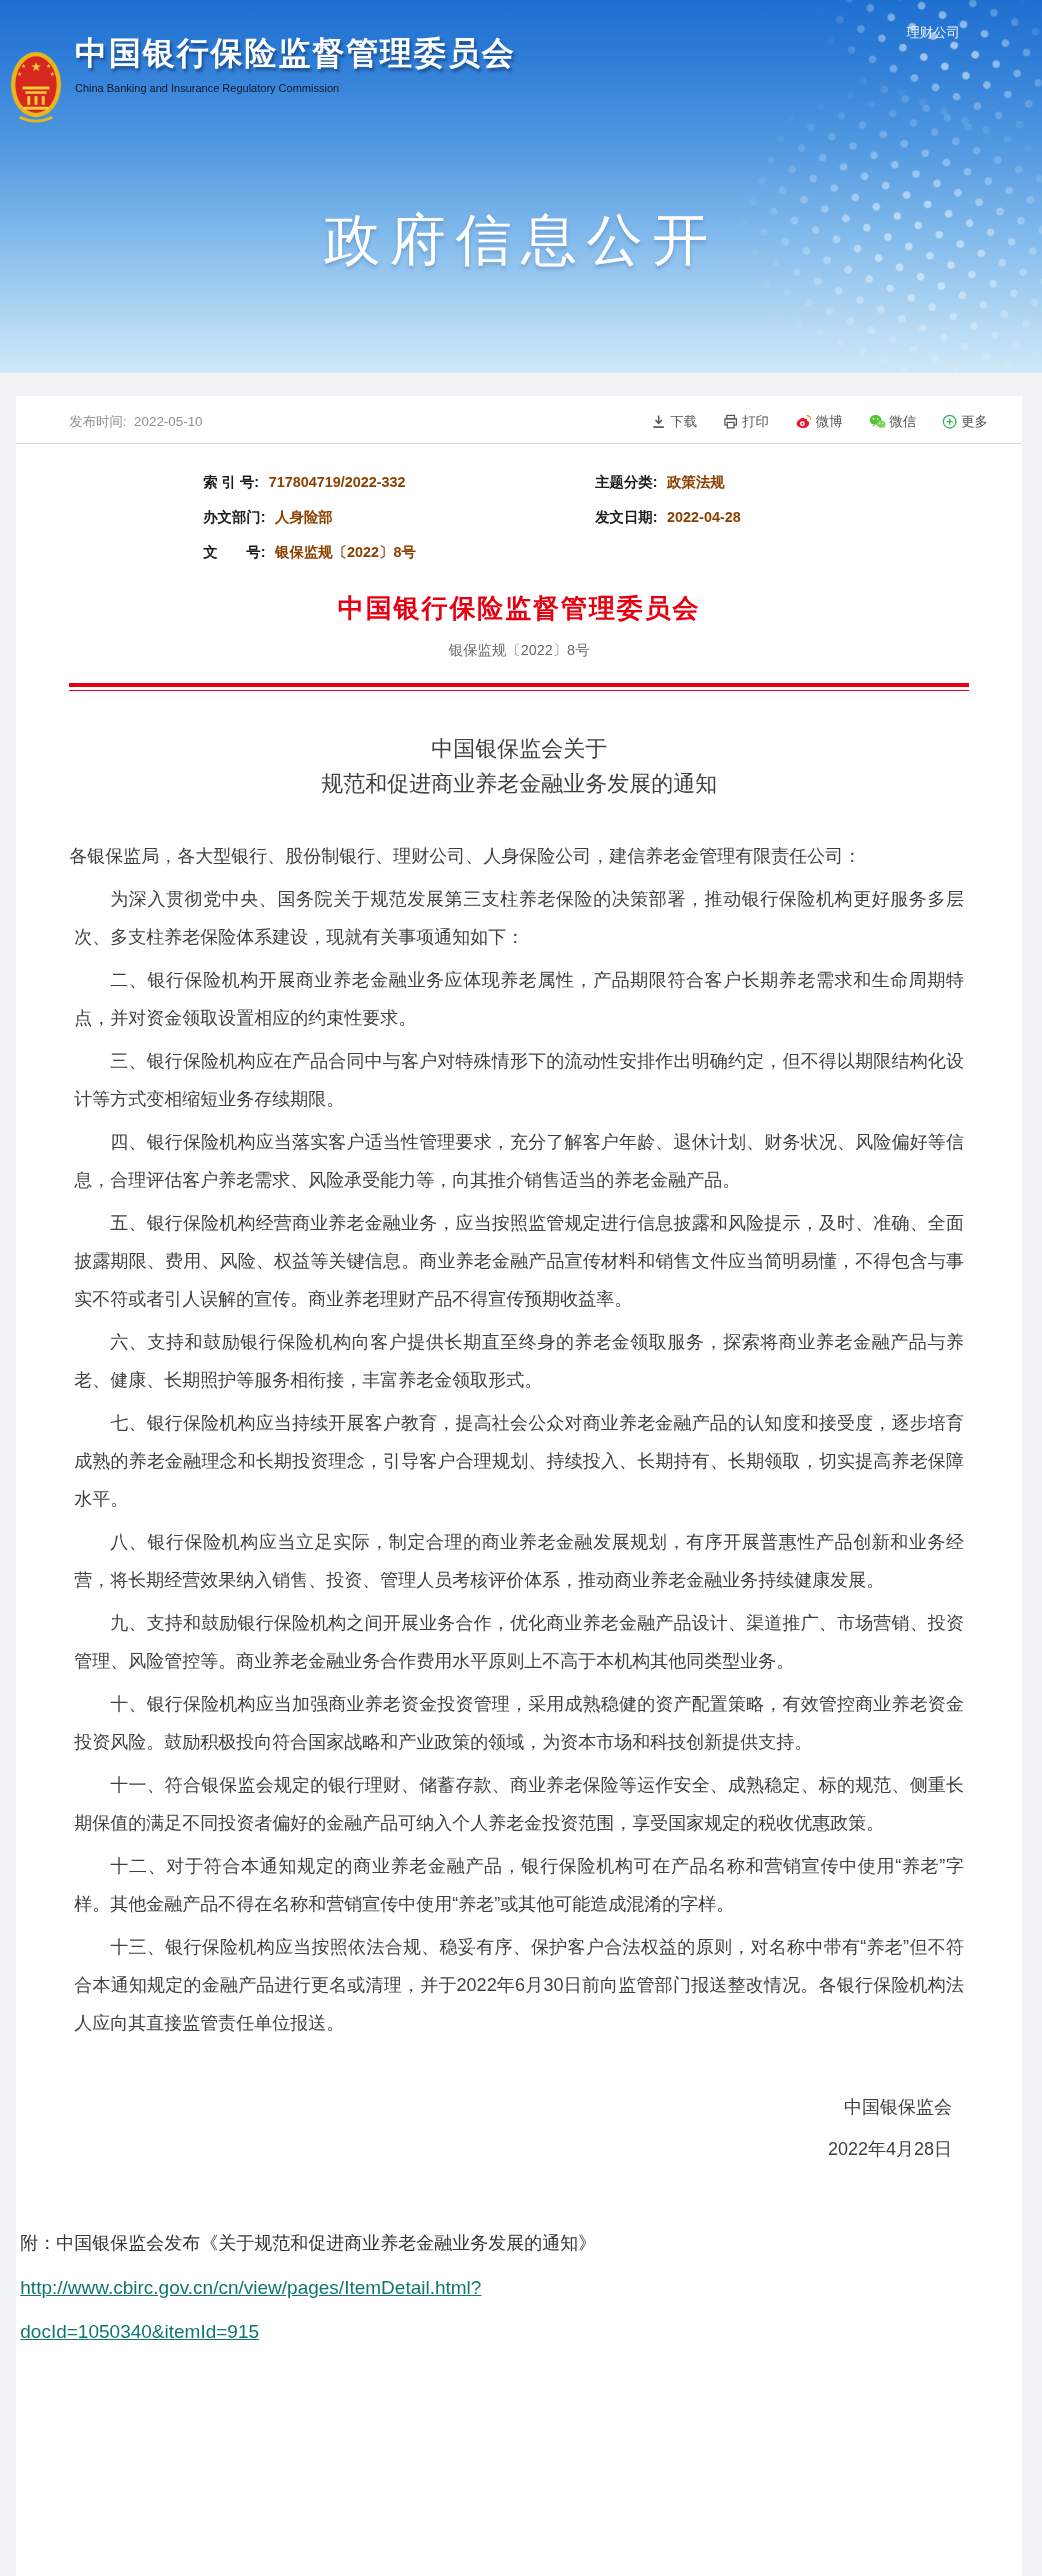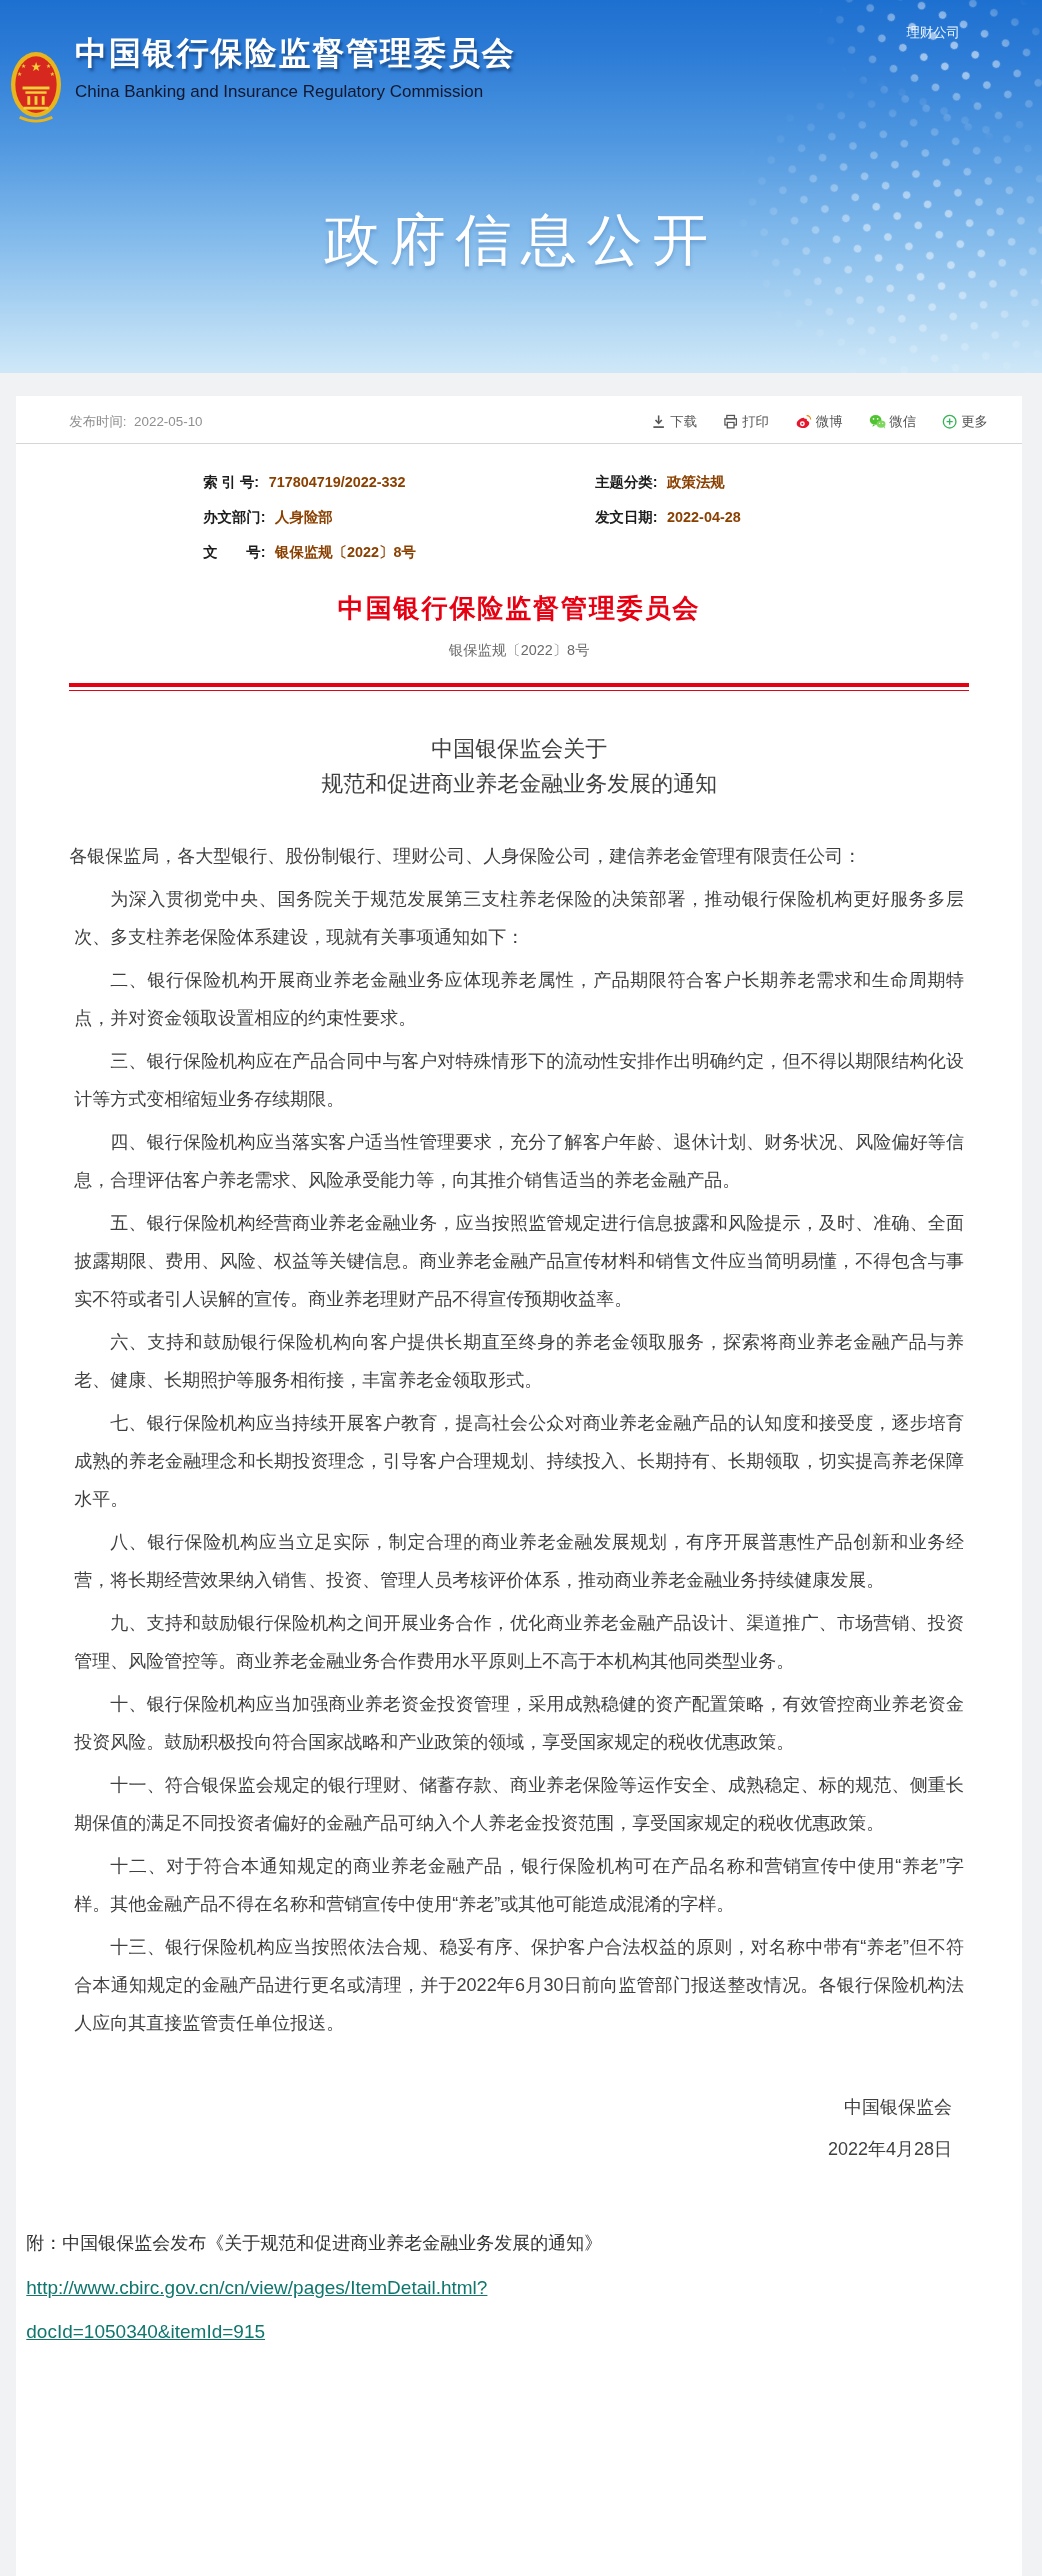--- a/index.html
+++ b/index.html
@@ -29,21 +29,21 @@
     position:absolute; top:24px; right:82px;
     color:rgba(255,255,255,.92); font-size:13.4px; text-decoration:none; cursor:pointer;
   }
   .brand { position:absolute; left:9.6px; top:29px; display:flex; align-items:flex-start; }
   .emblem { display:block; margin-top:21px; }
   .brand-text { margin-left:13.4px; }
   .site-title {
     font-size:32px; font-weight:bold; color:#fff; letter-spacing:1.9px;
     line-height:48px; text-shadow:1.9px 2.9px 2.9px rgba(10,40,90,.55);
   }
-  .site-sub { font-size:17px; color:#10172e; margin-top:4.8px; }
+  .site-sub { font-size:11px; color:#10172e; margin-top:4.8px; }
   .banner-title {
     position:absolute; top:203px; left:0; width:100%; text-align:center;
     font-size:56px; color:#fff; letter-spacing:9.6px; font-weight:normal;
     text-shadow:0 2.9px 3.8px rgba(70,120,180,.45);
   }
 
   
   .card {
     background:#fff; margin:23px 20px 0 16.3px; height:2180px; overflow:hidden;
   }
@@ -72,21 +72,21 @@
   .redline .thick { height:3.8px; background:#e60012; }
   .redline .thin  { height:1px; background:#e60012; margin-top:2.9px; }
 
   .doctitle { margin-top:40px; text-align:center; font-size:22px; color:#3f3f3f; font-weight:normal; line-height:35px; }
 
   .salutation { margin:36px 0 0; font-size:18px; color:#3f3f3f; line-height:38px; text-align:justify; }
   .para { margin:5px; font-size:18px; color:#3f3f3f; line-height:38px; text-indent:2em; text-align:justify; }
 
   .signature { margin-top:44px; text-align:right; padding-right:17px; font-size:18px; color:#3f3f3f; line-height:42px; }
 
-  .attach { padding:0 10px; margin-top:54px; }
+  .attach { padding:0 4px; margin-top:54px; }
   .attach-note { margin:0; font-size:18px; color:#333; line-height:38px; }
   .attach-link { display:inline-block; margin-top:3.8px; font-size:19px; color:#0f766e; text-decoration:underline; line-height:44px; cursor:pointer; }
   .url-line { display:block; width:max-content; }
 </style>
 </head>
 <body>
 
 <header class="site-header">
   <div class="dots dots-a"></div>
   <div class="dots dots-b"></div>
@@ -211,21 +211,21 @@
     <div>
         <p class="para">为深入贯彻党中央、国务院关于规范发展第三支柱养老保险的决策部署，推动银行保险机构更好服务多层次、多支柱养老保险体系建设，现就有关事项通知如下：</p>
         <p class="para">二、银行保险机构开展商业养老金融业务应体现养老属性，产品期限符合客户长期养老需求和生命周期特点，并对资金领取设置相应的约束性要求。</p>
         <p class="para">三、银行保险机构应在产品合同中与客户对特殊情形下的流动性安排作出明确约定，但不得以期限结构化设计等方式变相缩短业务存续期限。</p>
         <p class="para">四、银行保险机构应当落实客户适当性管理要求，充分了解客户年龄、退休计划、财务状况、风险偏好等信息，合理评估客户养老需求、风险承受能力等，向其推介销售适当的养老金融产品。</p>
         <p class="para">五、银行保险机构经营商业养老金融业务，应当按照监管规定进行信息披露和风险提示，及时、准确、全面披露期限、费用、风险、权益等关键信息。商业养老金融产品宣传材料和销售文件应当简明易懂，不得包含与事实不符或者引人误解的宣传。商业养老理财产品不得宣传预期收益率。</p>
         <p class="para">六、支持和鼓励银行保险机构向客户提供长期直至终身的养老金领取服务，探索将商业养老金融产品与养老、健康、长期照护等服务相衔接，丰富养老金领取形式。</p>
         <p class="para">七、银行保险机构应当持续开展客户教育，提高社会公众对商业养老金融产品的认知度和接受度，逐步培育成熟的养老金融理念和长期投资理念，引导客户合理规划、持续投入、长期持有、长期领取，切实提高养老保障水平。</p>
         <p class="para">八、银行保险机构应当立足实际，制定合理的商业养老金融发展规划，有序开展普惠性产品创新和业务经营，将长期经营效果纳入销售、投资、管理人员考核评价体系，推动商业养老金融业务持续健康发展。</p>
         <p class="para">九、支持和鼓励银行保险机构之间开展业务合作，优化商业养老金融产品设计、渠道推广、市场营销、投资管理、风险管控等。商业养老金融业务合作费用水平原则上不高于本机构其他同类型业务。</p>
-        <p class="para">十、银行保险机构应当加强商业养老资金投资管理，采用成熟稳健的资产配置策略，有效管控商业养老资金投资风险。鼓励积极投向符合国家战略和产业政策的领域，享受国家规定的税收优惠政策。</p>
+        <p class="para">十、银行保险机构应当加强商业养老资金投资管理，采用成熟稳健的资产配置策略，有效管控商业养老资金投资风险。鼓励积极投向符合国家战略和产业政策的领域，为资本市场和科技创新提供支持。</p>
         <p class="para">十一、符合银保监会规定的银行理财、储蓄存款、商业养老保险等运作安全、成熟稳定、标的规范、侧重长期保值的满足不同投资者偏好的金融产品可纳入个人养老金投资范围，享受国家规定的税收优惠政策。</p>
         <p class="para">十二、对于符合本通知规定的商业养老金融产品，银行保险机构可在产品名称和营销宣传中使用“养老”字样。其他金融产品不得在名称和营销宣传中使用“养老”或其他可能造成混淆的字样。</p>
         <p class="para">十三、银行保险机构应当按照依法合规、稳妥有序、保护客户合法权益的原则，对名称中带有“养老”但不符合本通知规定的金融产品进行更名或清理，并于2022年6月30日前向监管部门报送整改情况。各银行保险机构法人应向其直接监管责任单位报送。</p>
       </div>
 
     <div class="signature">
       <div>中国银保监会</div>
       <div>2022年4月28日</div>
     </div>
   </div>

